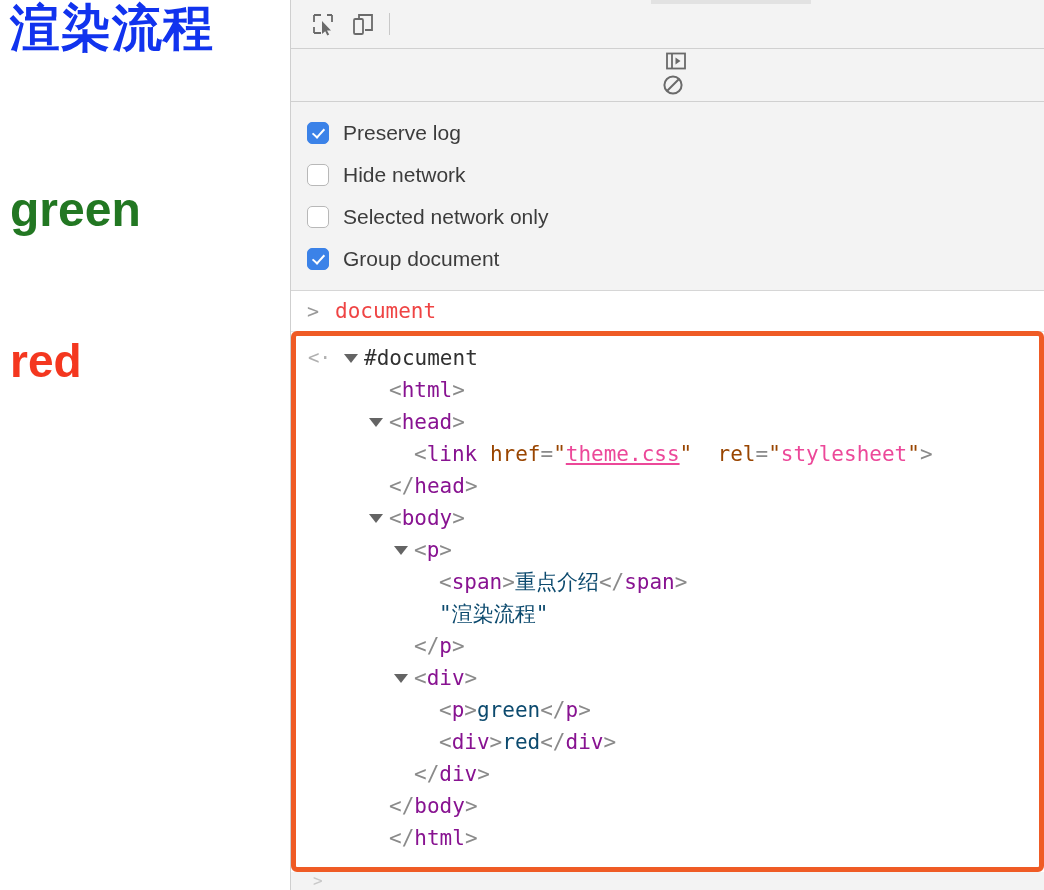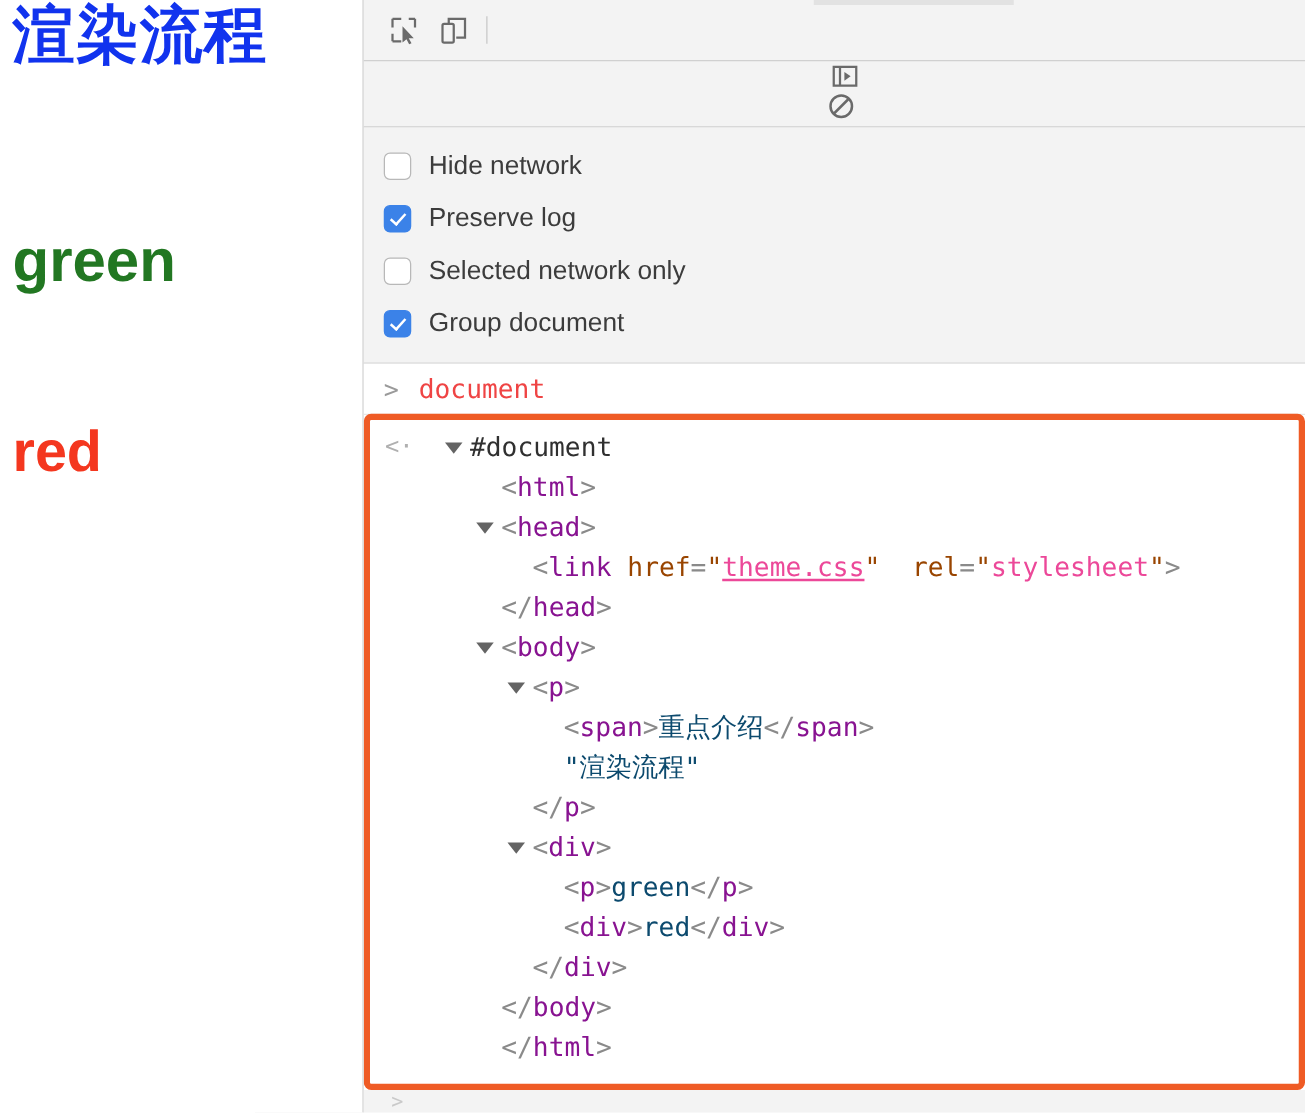--- a/index.html
+++ b/index.html
@@ -260,21 +260,21 @@
     right: 0px;
     top: 40px;
     bottom: 18px;
     border: 5px solid #ef5b25;
     border-radius: 6px;
     background: #ffffff;
     box-sizing: border-box;
     overflow: hidden;
   }
   .result-inner {
-    padding: 6px 0 0 12px;
+    padding: 6px 0 0 0;
     font-family: "DejaVu Sans Mono", monospace;
     font-size: 21px;
     line-height: 32px;
     white-space: pre;
     color: #303030;
   }
   .ret-arrow {
     position: absolute;
     left: 12px;
     top: 10px;
@@ -379,26 +379,26 @@
           <circle cx="13" cy="13" r="3.6" fill="#ffffff"></circle>
           <circle cx="13" cy="13" r="2.1" fill="#4a4a4a"></circle>
         </svg>
       </div>
       <div class="vsep"></div>
       <input class="filter-input" type="text" placeholder="Filter" style="">
     </div>
 
     <div class="settings-pane">
       <div class="cbrow">
+        <span class="cbox checked"></span>
+        <span class="cblabel">Preserve log</span>
+      </div>
+      <div class="cbrow">
         <span class="cbox"></span>
         <span class="cblabel">Hide network</span>
-      </div>
-      <div class="cbrow">
-        <span class="cbox checked"></span>
-        <span class="cblabel">Preserve log</span>
       </div>
       <div class="cbrow">
         <span class="cbox"></span>
         <span class="cblabel">Selected network only</span>
       </div>
       <div class="cbrow">
         <span class="cbox checked"></span>
         <span class="cblabel">Group document</span>
       </div>
     </div>

